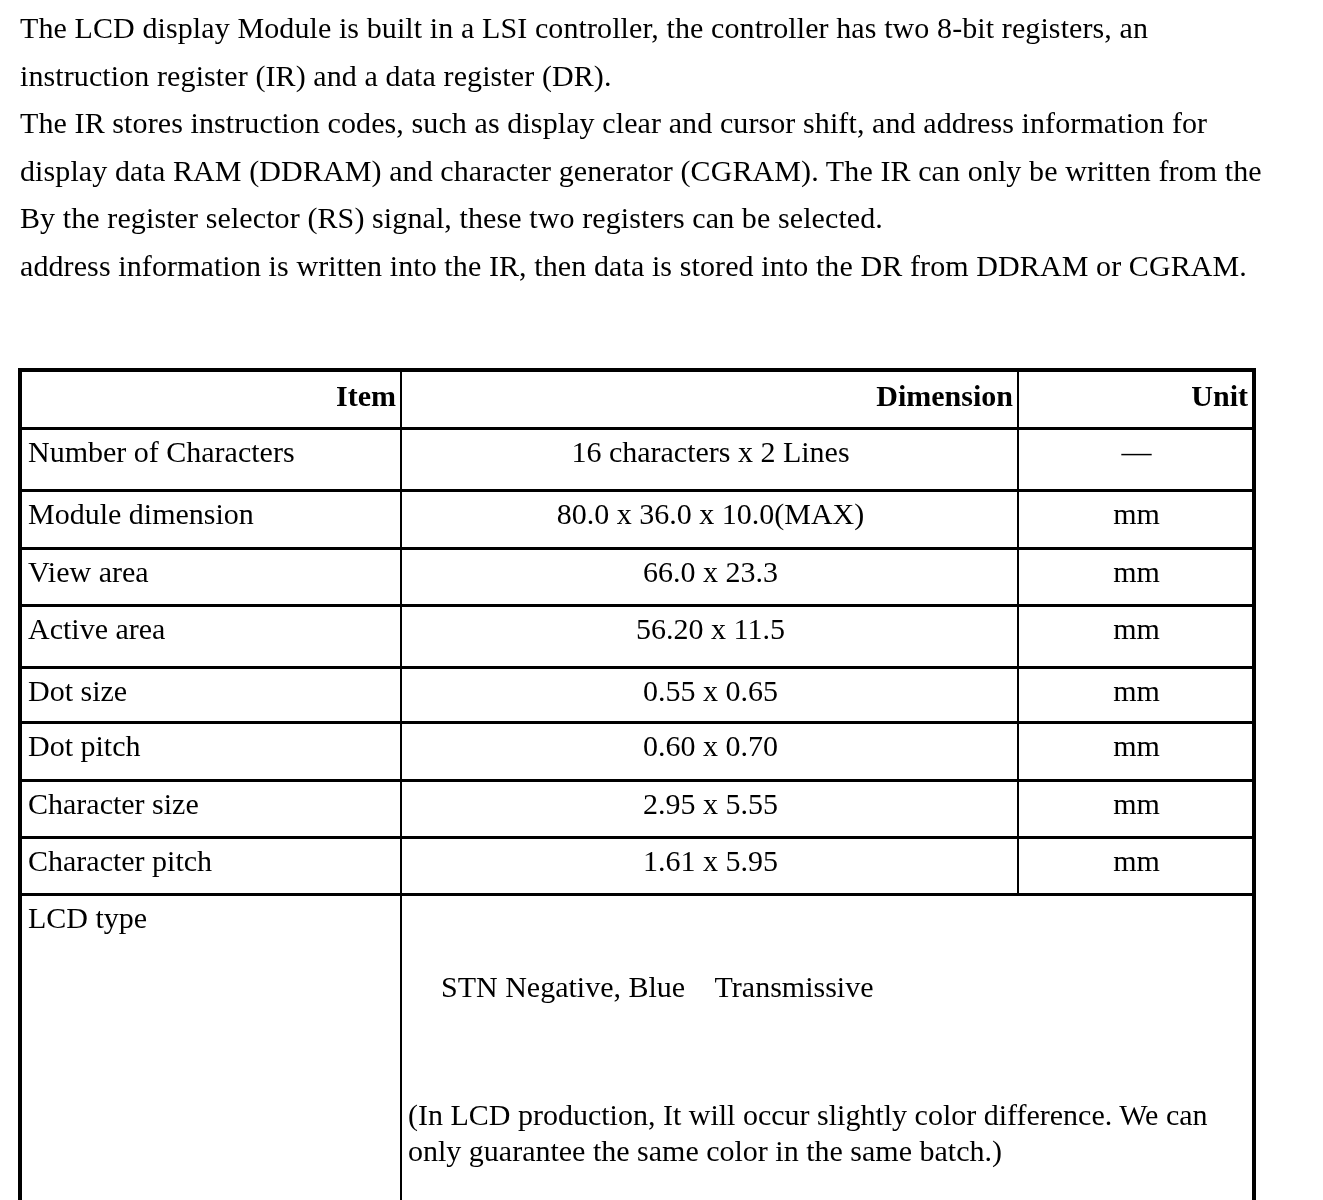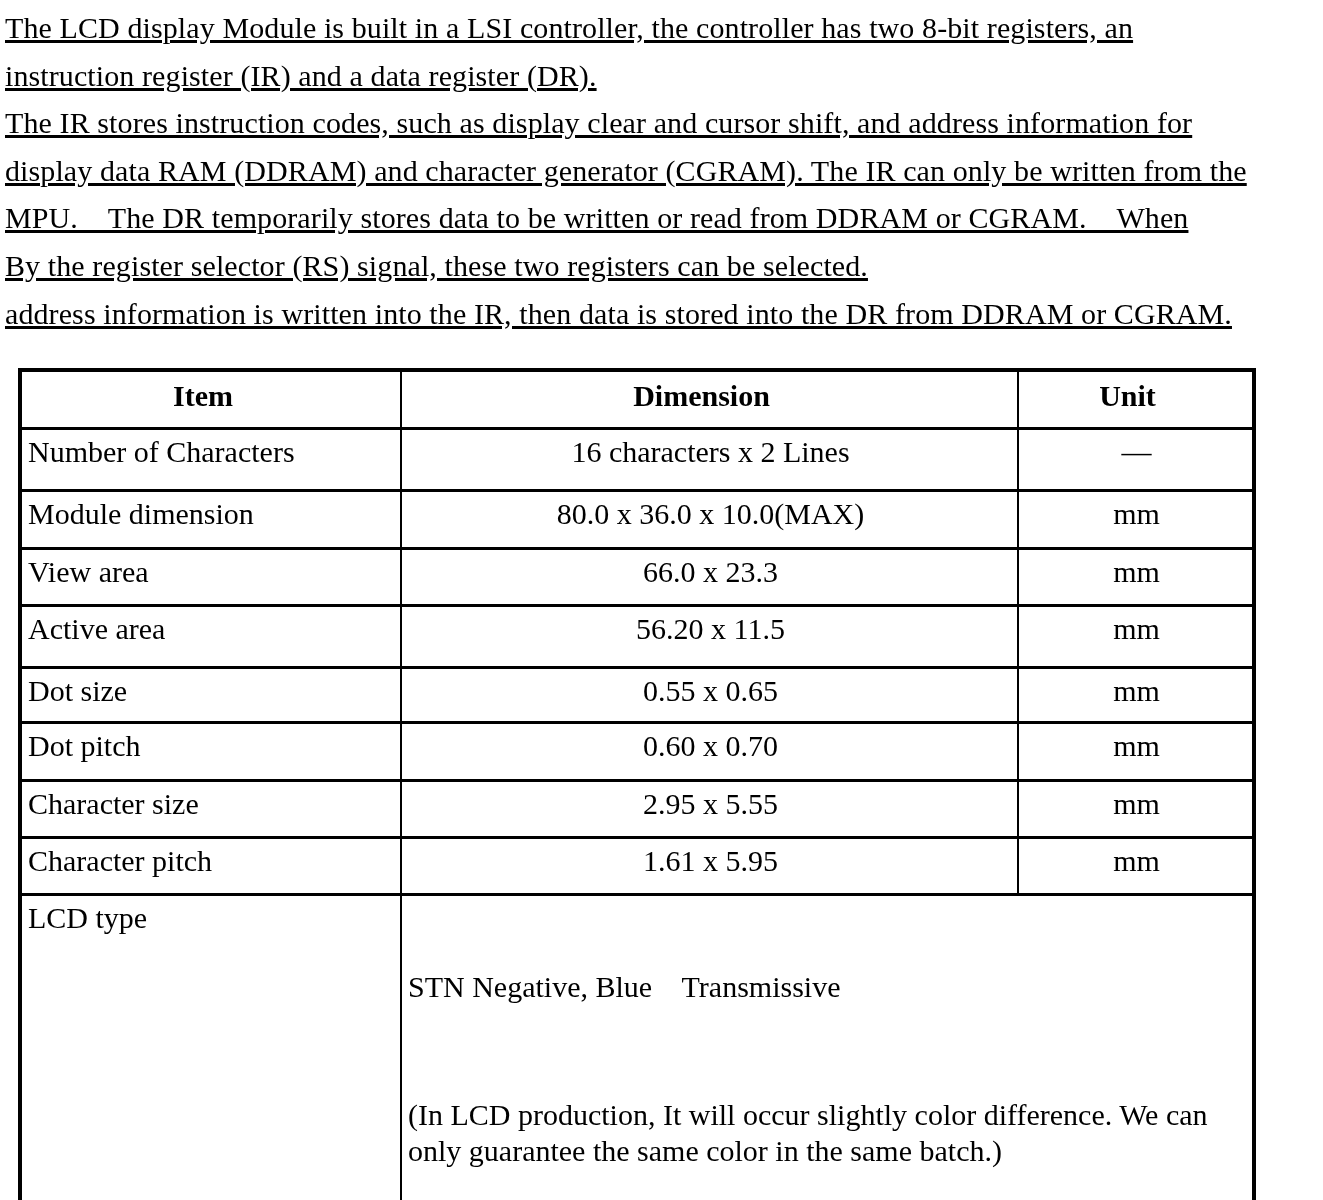--- a/index.html
+++ b/index.html
@@ -4,21 +4,21 @@
 <style>
   * { margin: 0; padding: 0; box-sizing: border-box; }
   html, body {
     width: 1323px; height: 1200px;
     background: #ffffff; color: #000000;
     font-family: "Liberation Serif", "DejaVu Serif", serif;
     overflow: hidden; position: relative;
   }
   
   .intro {
-    position: absolute; top: 4px; left: 5px; right: 2px; text-decoration: underline;
+    position: absolute; top: 4px; left: 20px; right: 2px;
   }
   .intro .line {
     font-size: 30px;
     line-height: 47.6px;
     white-space: pre;
     letter-spacing: 0.1px;
   }
   
   table.spec {
     position: absolute; left: 18px; top: 368px;
@@ -31,43 +31,42 @@
     border: solid #000;
     border-width: 3px 2px;
     font-size: 30px;
     vertical-align: top;
     padding: 5px 4px 0 6px;
     white-space: pre;
     overflow: hidden;
   }
   table.spec th {
     font-weight: bold;
-    text-align: center;
+    text-align: right;
     vertical-align: middle;
-    padding: 0 16px 6px 0;
+    padding: 0 4px 6px 0;
   }
   td.c { text-align: center; padding-left: 0; }
   td.l { text-align: left; }
   .lcd-note {
     margin-top: 24px;
     line-height: 36px;
     white-space: normal;
     width: 808px;
   }
-  .lcd-val { line-height: 36px; }
+  .lcd-val { line-height: 36px; margin-left: 33px; }
 </style>
 </head>
 <body>
 
 <div class="intro">
   <div class="line">The LCD display Module is built in a LSI controller, the controller has two 8-bit registers, an</div>
   <div class="line">instruction register (IR) and a data register (DR).</div>
   <div class="line">The IR stores instruction codes, such as display clear and cursor shift, and address information for</div>
   <div class="line">display data RAM (DDRAM) and character generator (CGRAM). The IR can only be written from the</div>
-  <div class="line">MPU.    The DR temporarily stores data to be written or read from DDRAM or CGRAM.    When</div>
   <div class="line">By the register selector (RS) signal, these two registers can be selected.</div>
   <div class="line">address information is written into the IR, then data is stored into the DR from DDRAM or CGRAM.</div>
 </div>
 
 <table class="spec">
   <colgroup>
     <col style="width:381px">
     <col style="width:617px">
     <col style="width:236px">
   </colgroup>

